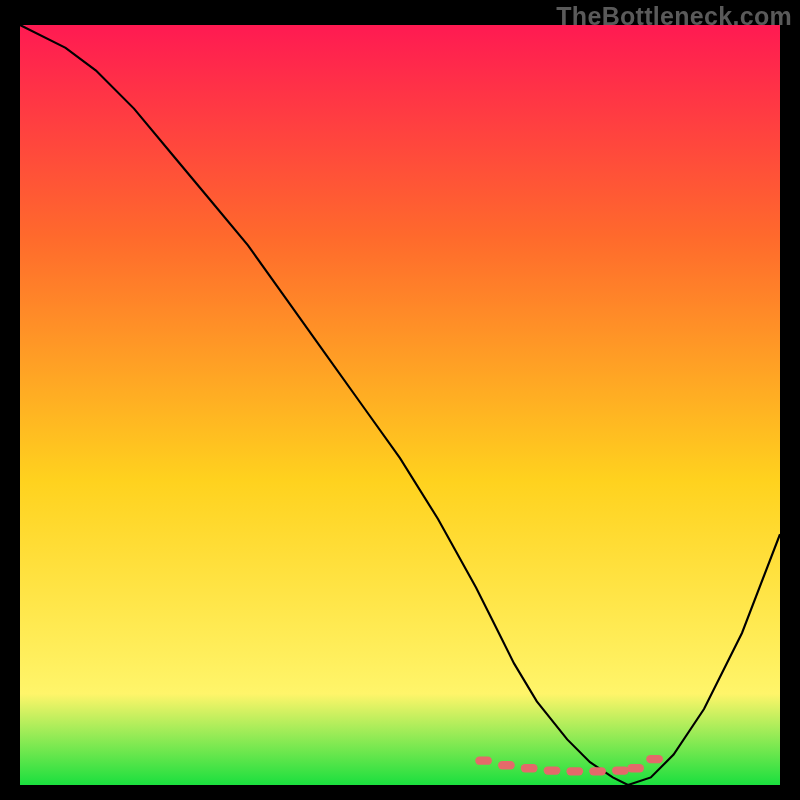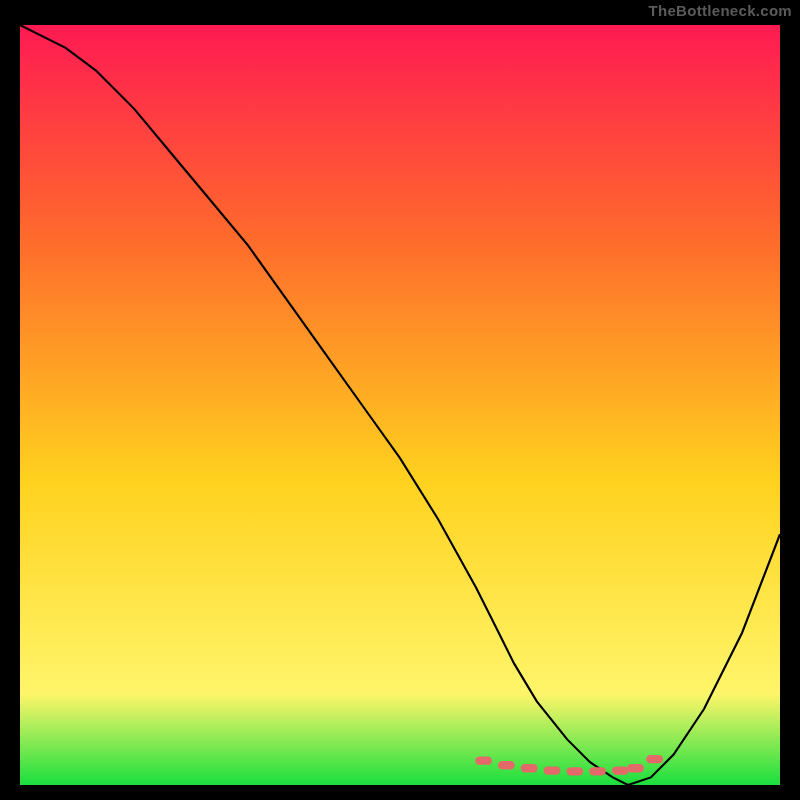--- a/index.html
+++ b/index.html
@@ -1,16 +1,16 @@
 <!DOCTYPE html>
 <html><head>
 <meta charset="utf-8">
 <style>
   html,body{margin:0;padding:0;width:800px;height:800px;background:#000;overflow:hidden;font-family:Arial,Helvetica,sans-serif}
-  .watermark{position:absolute;right:8px;top:2px;color:#5a5a5a;font-size:15px;font-weight:600;letter-spacing:.3px}
+  .watermark{position:absolute;right:8px;top:2px;color:#5a5a5a;font-size:25px;font-weight:600;letter-spacing:.3px}
   .plot{position:absolute;left:20px;top:25px;width:760px;height:760px}
   .plot svg{width:100%;height:100%;display:block}
 </style>
 </head>
 <body>
 
 <div class="watermark">TheBottleneck.com</div>
 
 <div class="plot">
   <svg viewBox="0 0 100 100" preserveAspectRatio="none">

